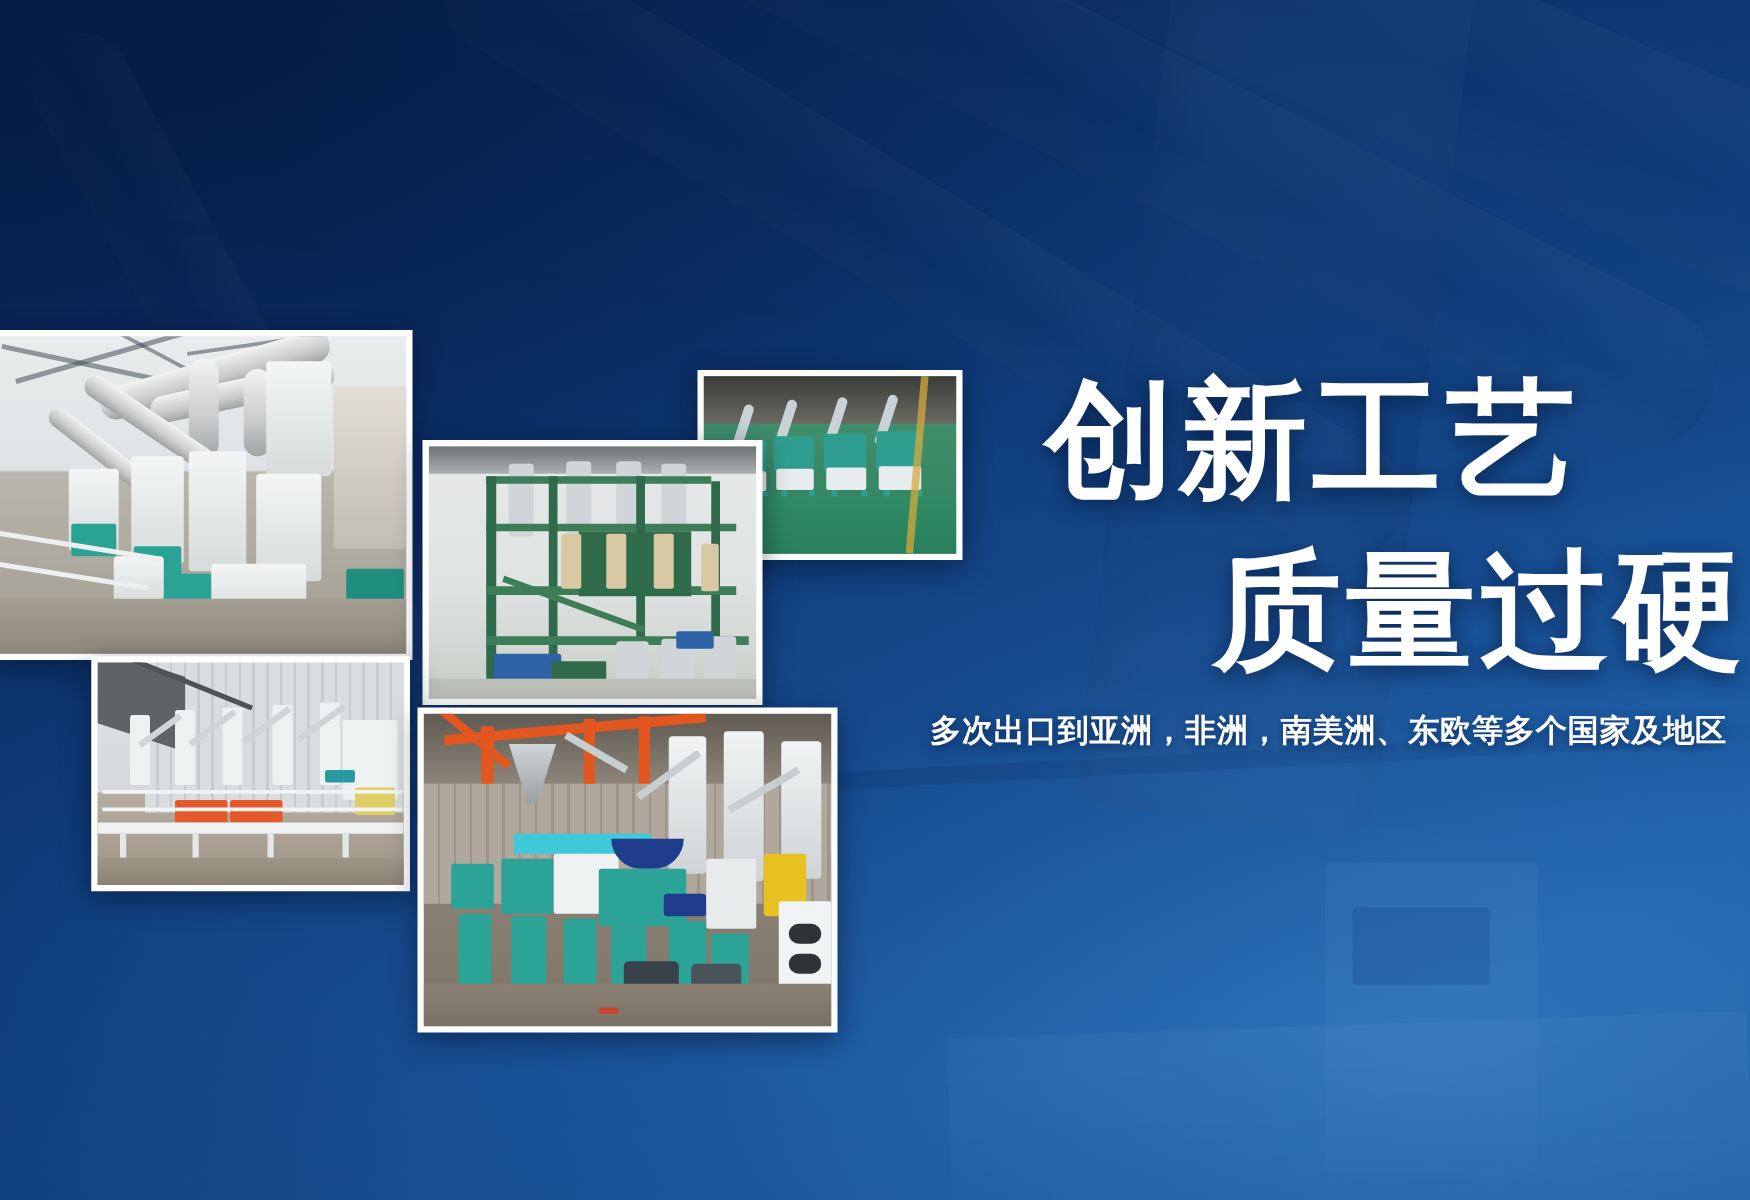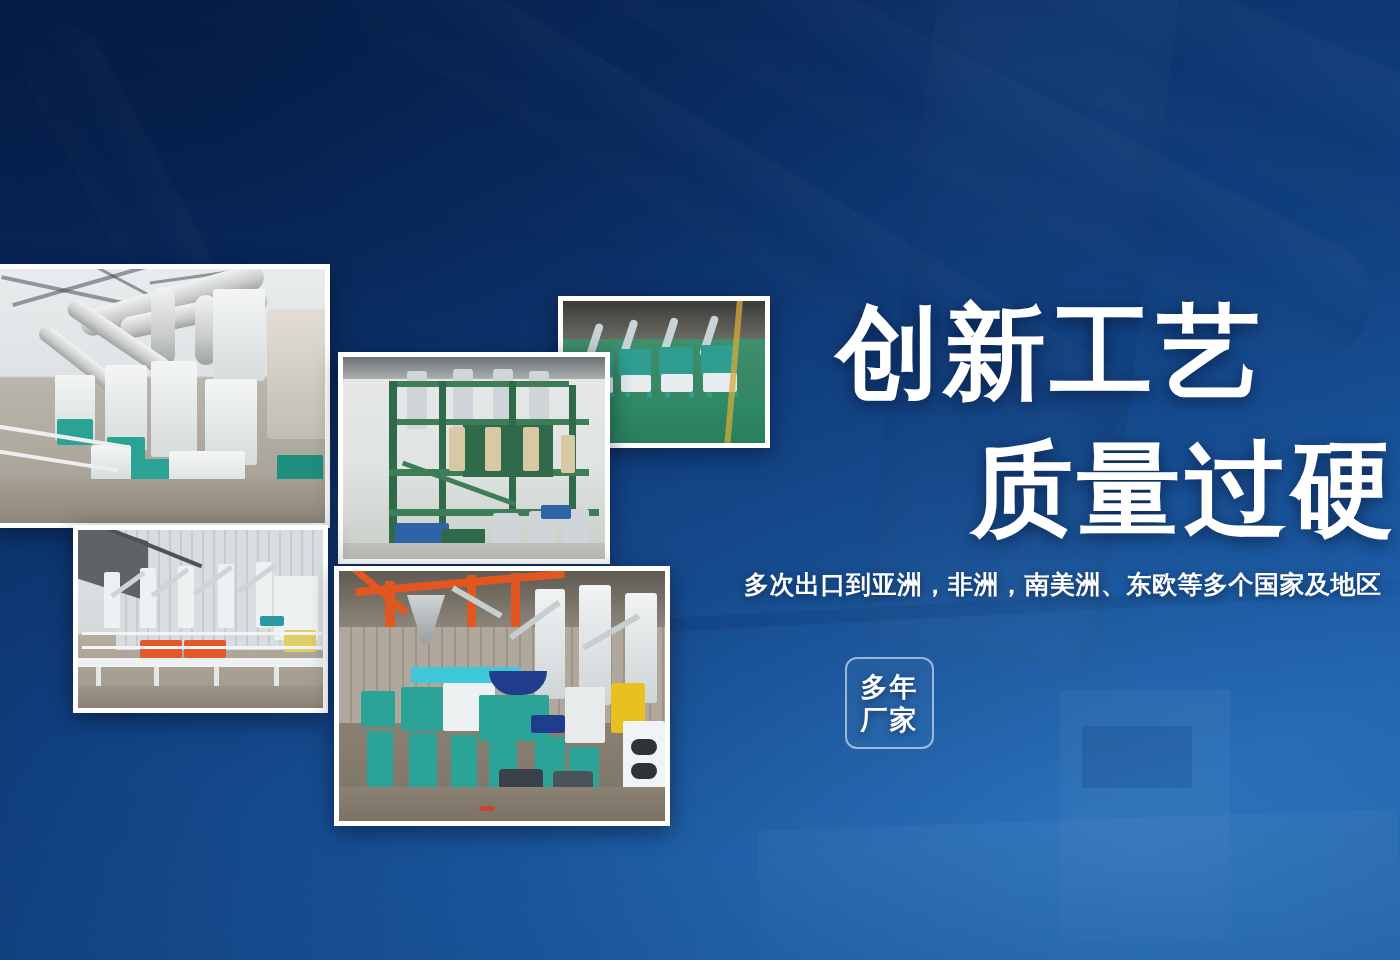--- a/index.html
+++ b/index.html
@@ -316,19 +316,15 @@
       <div style="position:absolute;left:140px;bottom:10px;width:16px;height:5px;background:#c9452e;border-radius:2px;"></div>
     </div>
   </div>
 
   <div class="headline hl1">创新工艺</div>
   <div class="headline hl2">质量过硬</div>
 
   <div class="subtitle">多次出口到亚洲，非洲，南美洲、东欧等多个国家及地区</div>
 
   <div class="badges">
-    <div class="badge">
-      <span>多年</span>
-      <span>厂家</span>
-    </div>
   </div>
 
 </div>
 
 </body></html>

